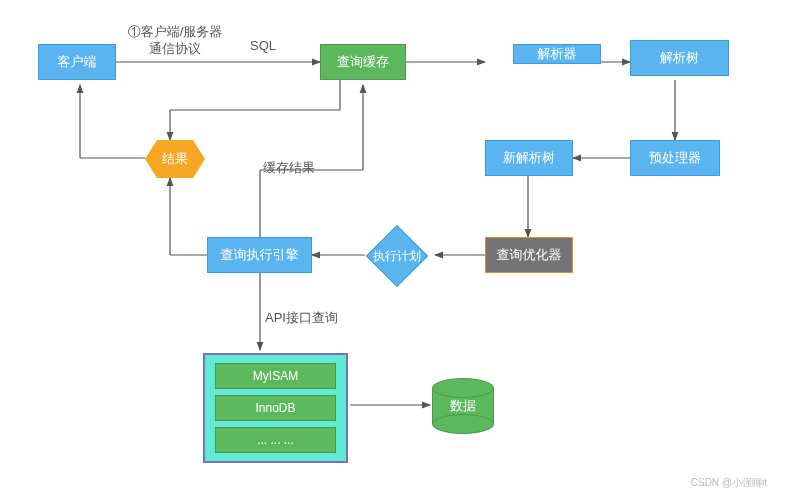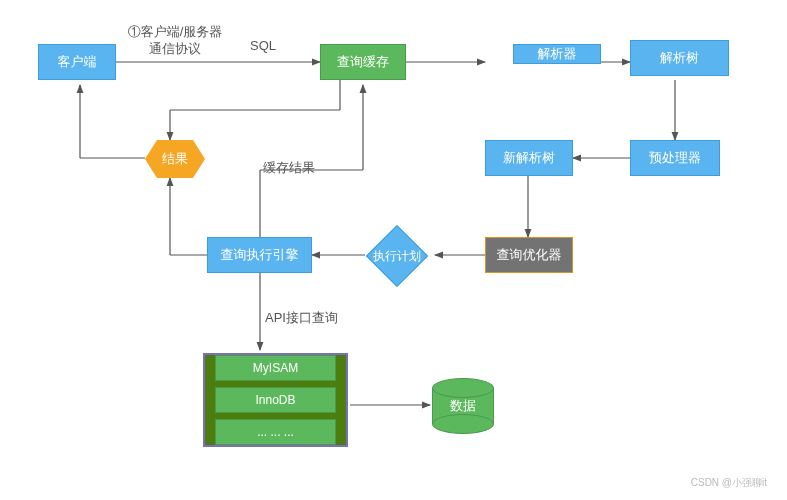--- a/index.html
+++ b/index.html
@@ -6,21 +6,21 @@
   body { margin: 0; font-family: "Microsoft YaHei", Arial, sans-serif; background: #fff; }
   .canvas { position: relative; width: 787px; height: 500px; }
   .box { position: absolute; display: flex; align-items: center; justify-content: center; font-size: 13px; text-align: center; }
   .blue { background: #5ab4ef; color: #fff; border: 1px solid #3a9ede; }
   .green { background: #5cb85c; color: #fff; border: 1px solid #4a9a4a; }
   .orange { background: #737373; color: #fff; border: 1px solid #e0941a; }
   .hex { background: #f5a623; color: #fff; clip-path: polygon(20% 0, 80% 0, 100% 50%, 80% 100%, 20% 100%, 0 50%); border: none; }
   .diamond-wrap { position: absolute; }
   .diamond { width: 100%; height: 100%; background: #5ab4ef; transform: rotate(45deg); border: 1px solid #3a9ede; }
   .diamond-label { position: absolute; inset: 0; display: flex; align-items: center; justify-content: center; font-size: 12px; color: #fff; }
-  .storage-group { position: absolute; background: #4d7c0f; border: 2px solid #7a6fb8; padding: 0 10px; display: flex; flex-direction: column; gap: 6px; }
+  .storage-group { position: absolute; background: #5eead4; border: 2px solid #7a6fb8; padding: 8px 10px; display: flex; flex-direction: column; gap: 6px; }
   .storage-item { background: #5cb85c; color: #fff; border: 1px solid #4a9a4a; height: 26px; display: flex; align-items: center; justify-content: center; font-size: 12px; }
   .cylinder { position: absolute; padding-left: 15px; }
   .cyl-body { position: absolute; left: 0; right: 0; top: 10px; bottom: 10px; background: #5cb85c; border-left: 1px solid #4a9a4a; border-right: 1px solid #4a9a4a; }
   .cyl-top { position: absolute; left: 0; right: 0; top: 0; height: 20px; background: #5cb85c; border: 1px solid #4a9a4a; border-radius: 50%; }
   .cyl-bot { position: absolute; left: 0; right: 0; bottom: 0; height: 20px; background: #5cb85c; border: 1px solid #4a9a4a; border-radius: 50%; }
   .cyl-label { position: absolute; inset: 0; display: flex; align-items: center; justify-content: center; color: #fff; font-size: 13px; }
   .label { position: absolute; font-size: 13px; color: #555; text-align: center; line-height: 1.3; }
   .watermark { position: absolute; right: 20px; bottom: 10px; font-size: 10px; color: #bbb; }
   svg.arrows { position: absolute; inset: 0; pointer-events: none; }
 </style>

